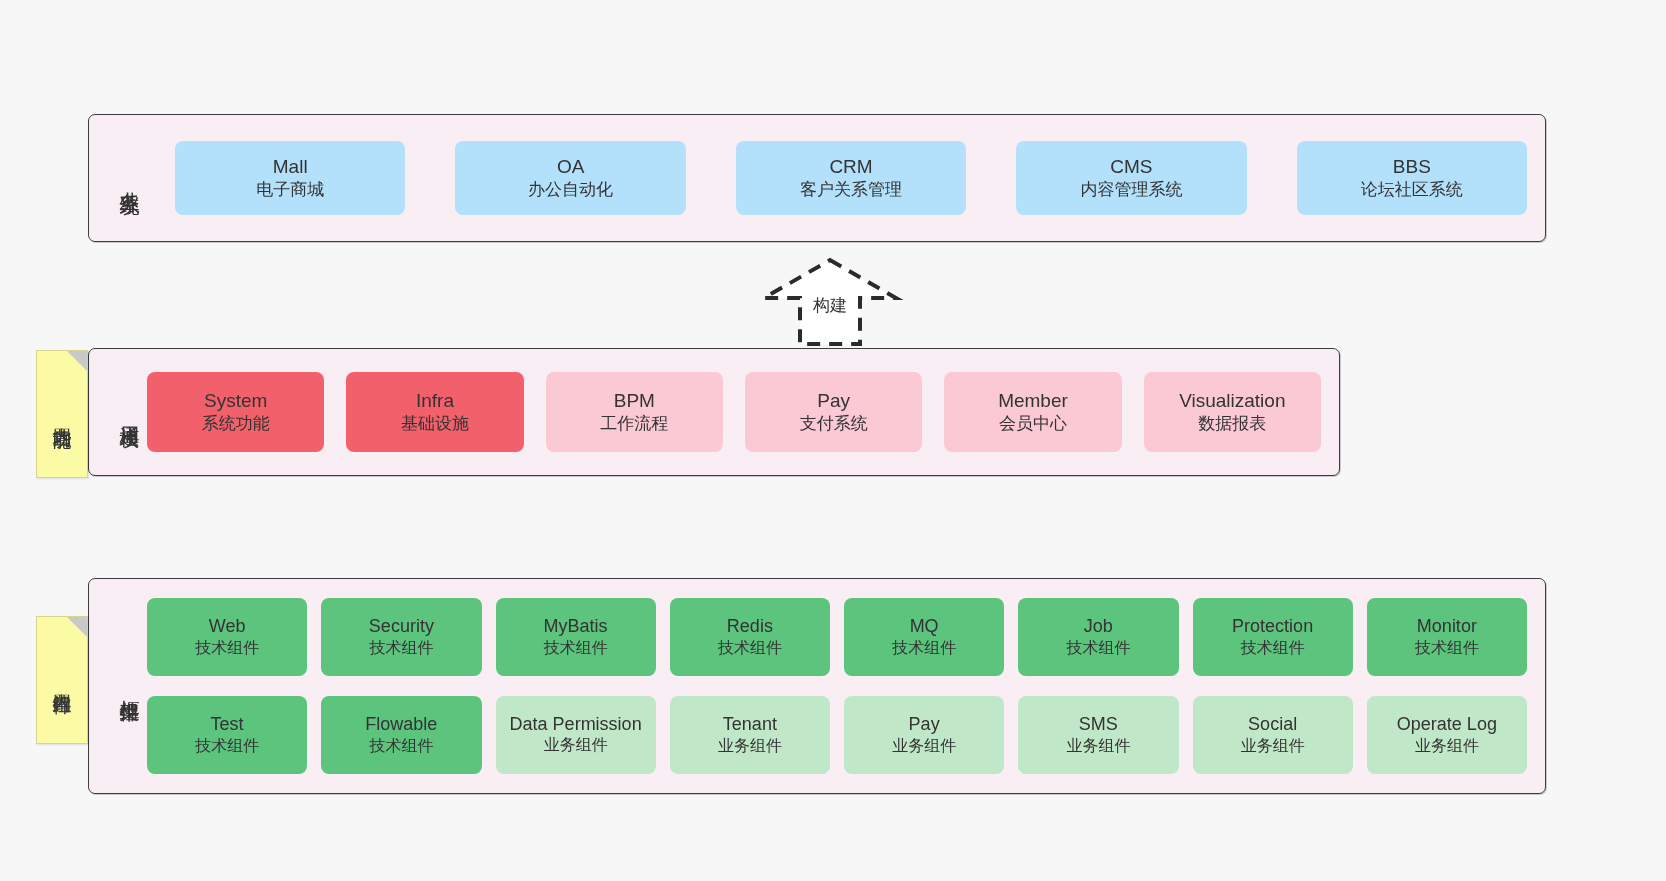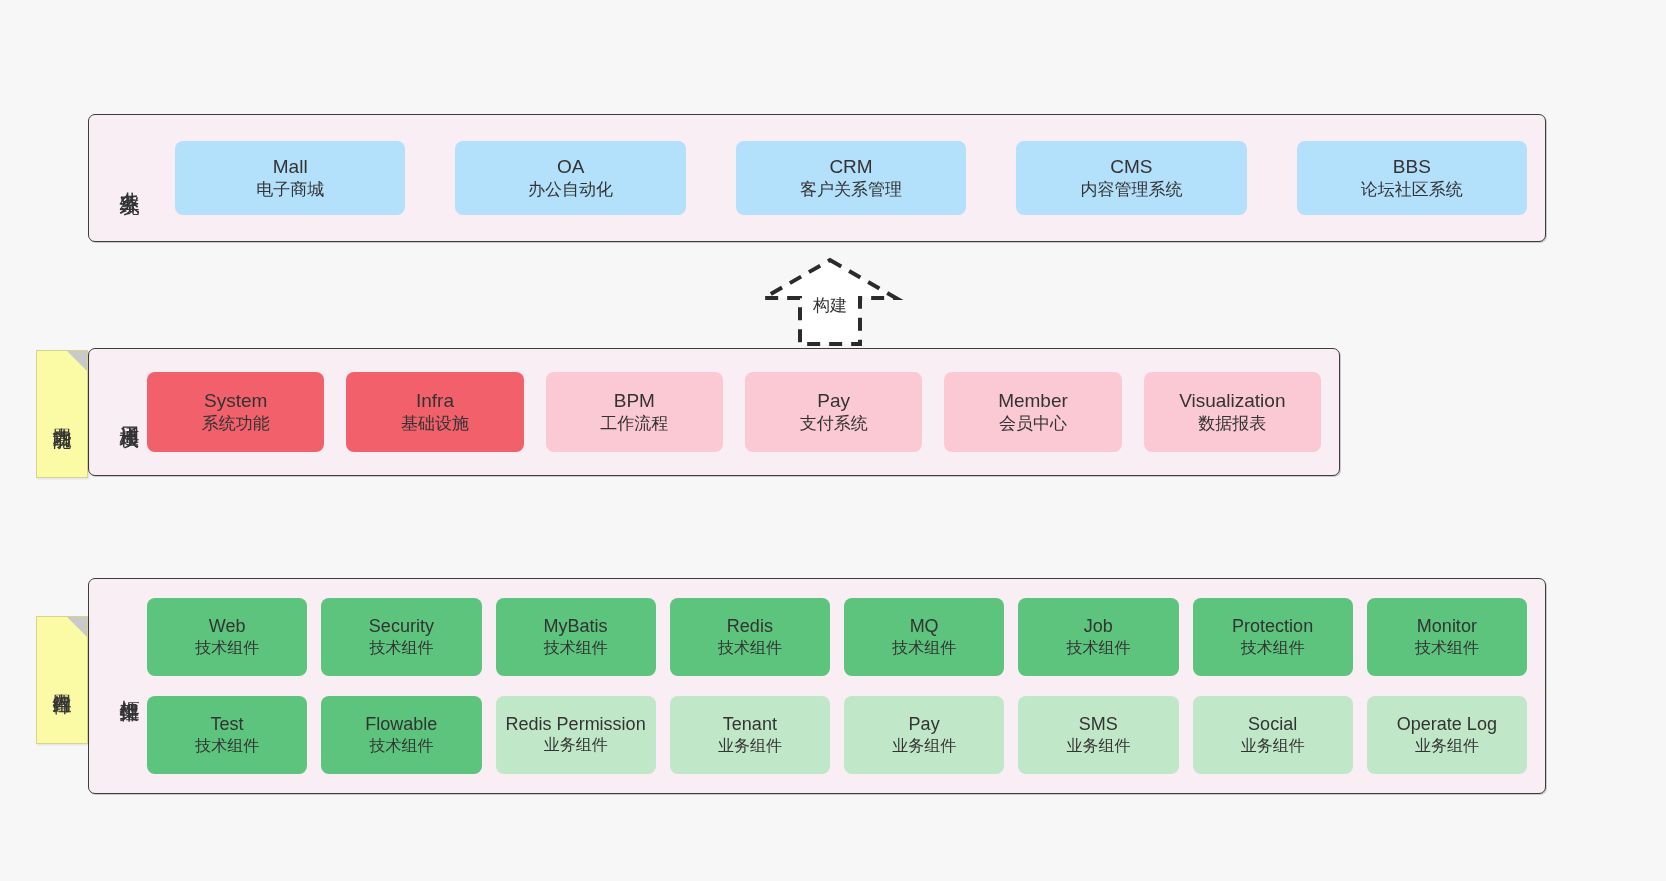--- a/index.html
+++ b/index.html
@@ -250,21 +250,21 @@
       <div class="row">
         <div class="card c-green">
           <div class="t1">Test</div>
           <div class="t2">技术组件</div>
         </div>
         <div class="card c-green">
           <div class="t1">Flowable</div>
           <div class="t2">技术组件</div>
         </div>
         <div class="card c-lgreen three">
-          <div class="t1">Redis Permission</div>
+          <div class="t1">Data Permission</div>
           <div class="t2">业务组件</div>
         </div>
         <div class="card c-lgreen">
           <div class="t1">Tenant</div>
           <div class="t2">业务组件</div>
         </div>
         <div class="card c-lgreen">
           <div class="t1">Pay</div>
           <div class="t2">业务组件</div>
         </div>

